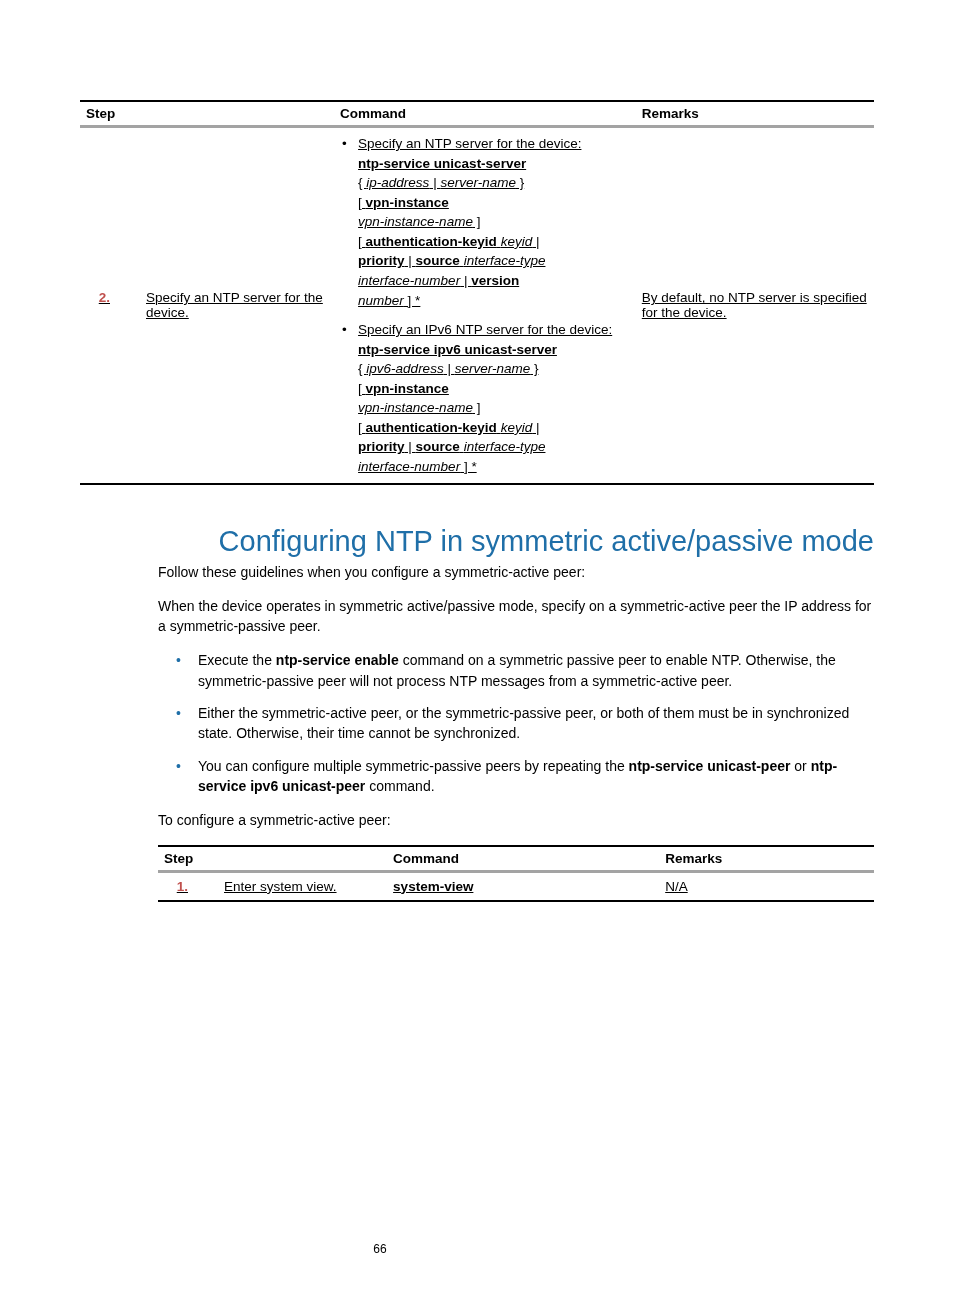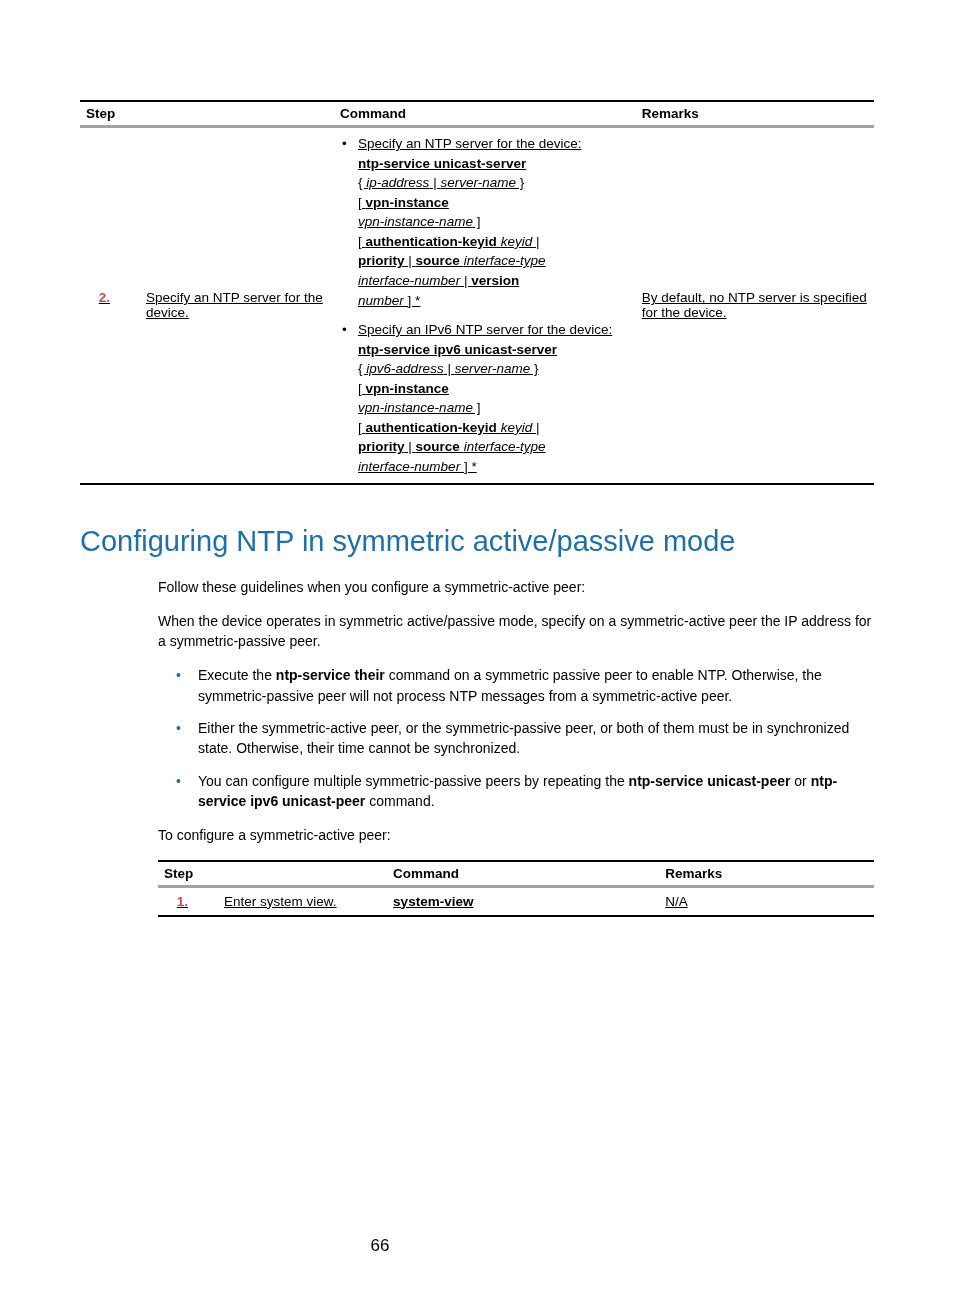--- a/index.html
+++ b/index.html
@@ -73,21 +73,22 @@
     top: 0;
     color: #000;
   }
   .bold { font-weight: bold; }
   .ital { font-style: italic; }
   h2.section {
     font-family: "Segoe UI Light", "Helvetica Neue", Arial, sans-serif;
     font-weight: 300;
     color: #1f6fa8;
     font-size: 29px;
-    margin: 40px 0 19px 0;
+    margin: 40px 0 4px 0;
+    text-align: right;
   }
   .body-para {
     font-size: 14px;
     line-height: 1.45;
     margin: 0 0 14px 0;
   }
   .body-indent {
     padding-left: 78px;
   }
   ul.guide {
@@ -109,21 +110,21 @@
     top: 0;
     color: #1f6fa8;
     font-size: 14px;
   }
   .pagenum {
     position: absolute;
     bottom: 40px;
     width: 760px;
     left: 0;
     text-align: center;
-    font-size: 17px;
+    font-size: 12px;
   }
   .col-step { width: 32%; }
   .col-cmd  { width: 38%; }
   .col-rem  { width: 30%; }
 </style>
 </head>
 <body>
 
 <div class="page">
 
@@ -179,21 +180,21 @@
   </table>
 
   <h2 class="section">Configuring NTP in symmetric active/passive mode</h2>
 
   <div class="body-indent">
     <p class="body-para">Follow these guidelines when you configure a symmetric-active peer:</p>
     <p class="body-para">When the device operates in symmetric active/passive mode, specify on a symmetric-active peer the IP address for a symmetric-passive peer.</p>
 
     <ul class="guide">
       <li>
-        <span>Execute the </span><span class="bold">ntp-service their</span><span> command on a symmetric passive peer to enable NTP. Otherwise, the symmetric-passive peer will not process NTP messages from a symmetric-active peer.</span>
+        <span>Execute the </span><span class="bold">ntp-service enable</span><span> command on a symmetric passive peer to enable NTP. Otherwise, the symmetric-passive peer will not process NTP messages from a symmetric-active peer.</span>
       </li>
       <li>Either the symmetric-active peer, or the symmetric-passive peer, or both of them must be in synchronized state. Otherwise, their time cannot be synchronized.</li>
       <li>
         <span>You can configure multiple symmetric-passive peers by repeating the </span><span class="bold">ntp-service unicast-peer</span><span> or </span><span class="bold">ntp-service ipv6 unicast-peer</span><span> command.</span>
       </li>
     </ul>
 
     <p class="body-para">To configure a symmetric-active peer:</p>
 
     <table class="steps">

